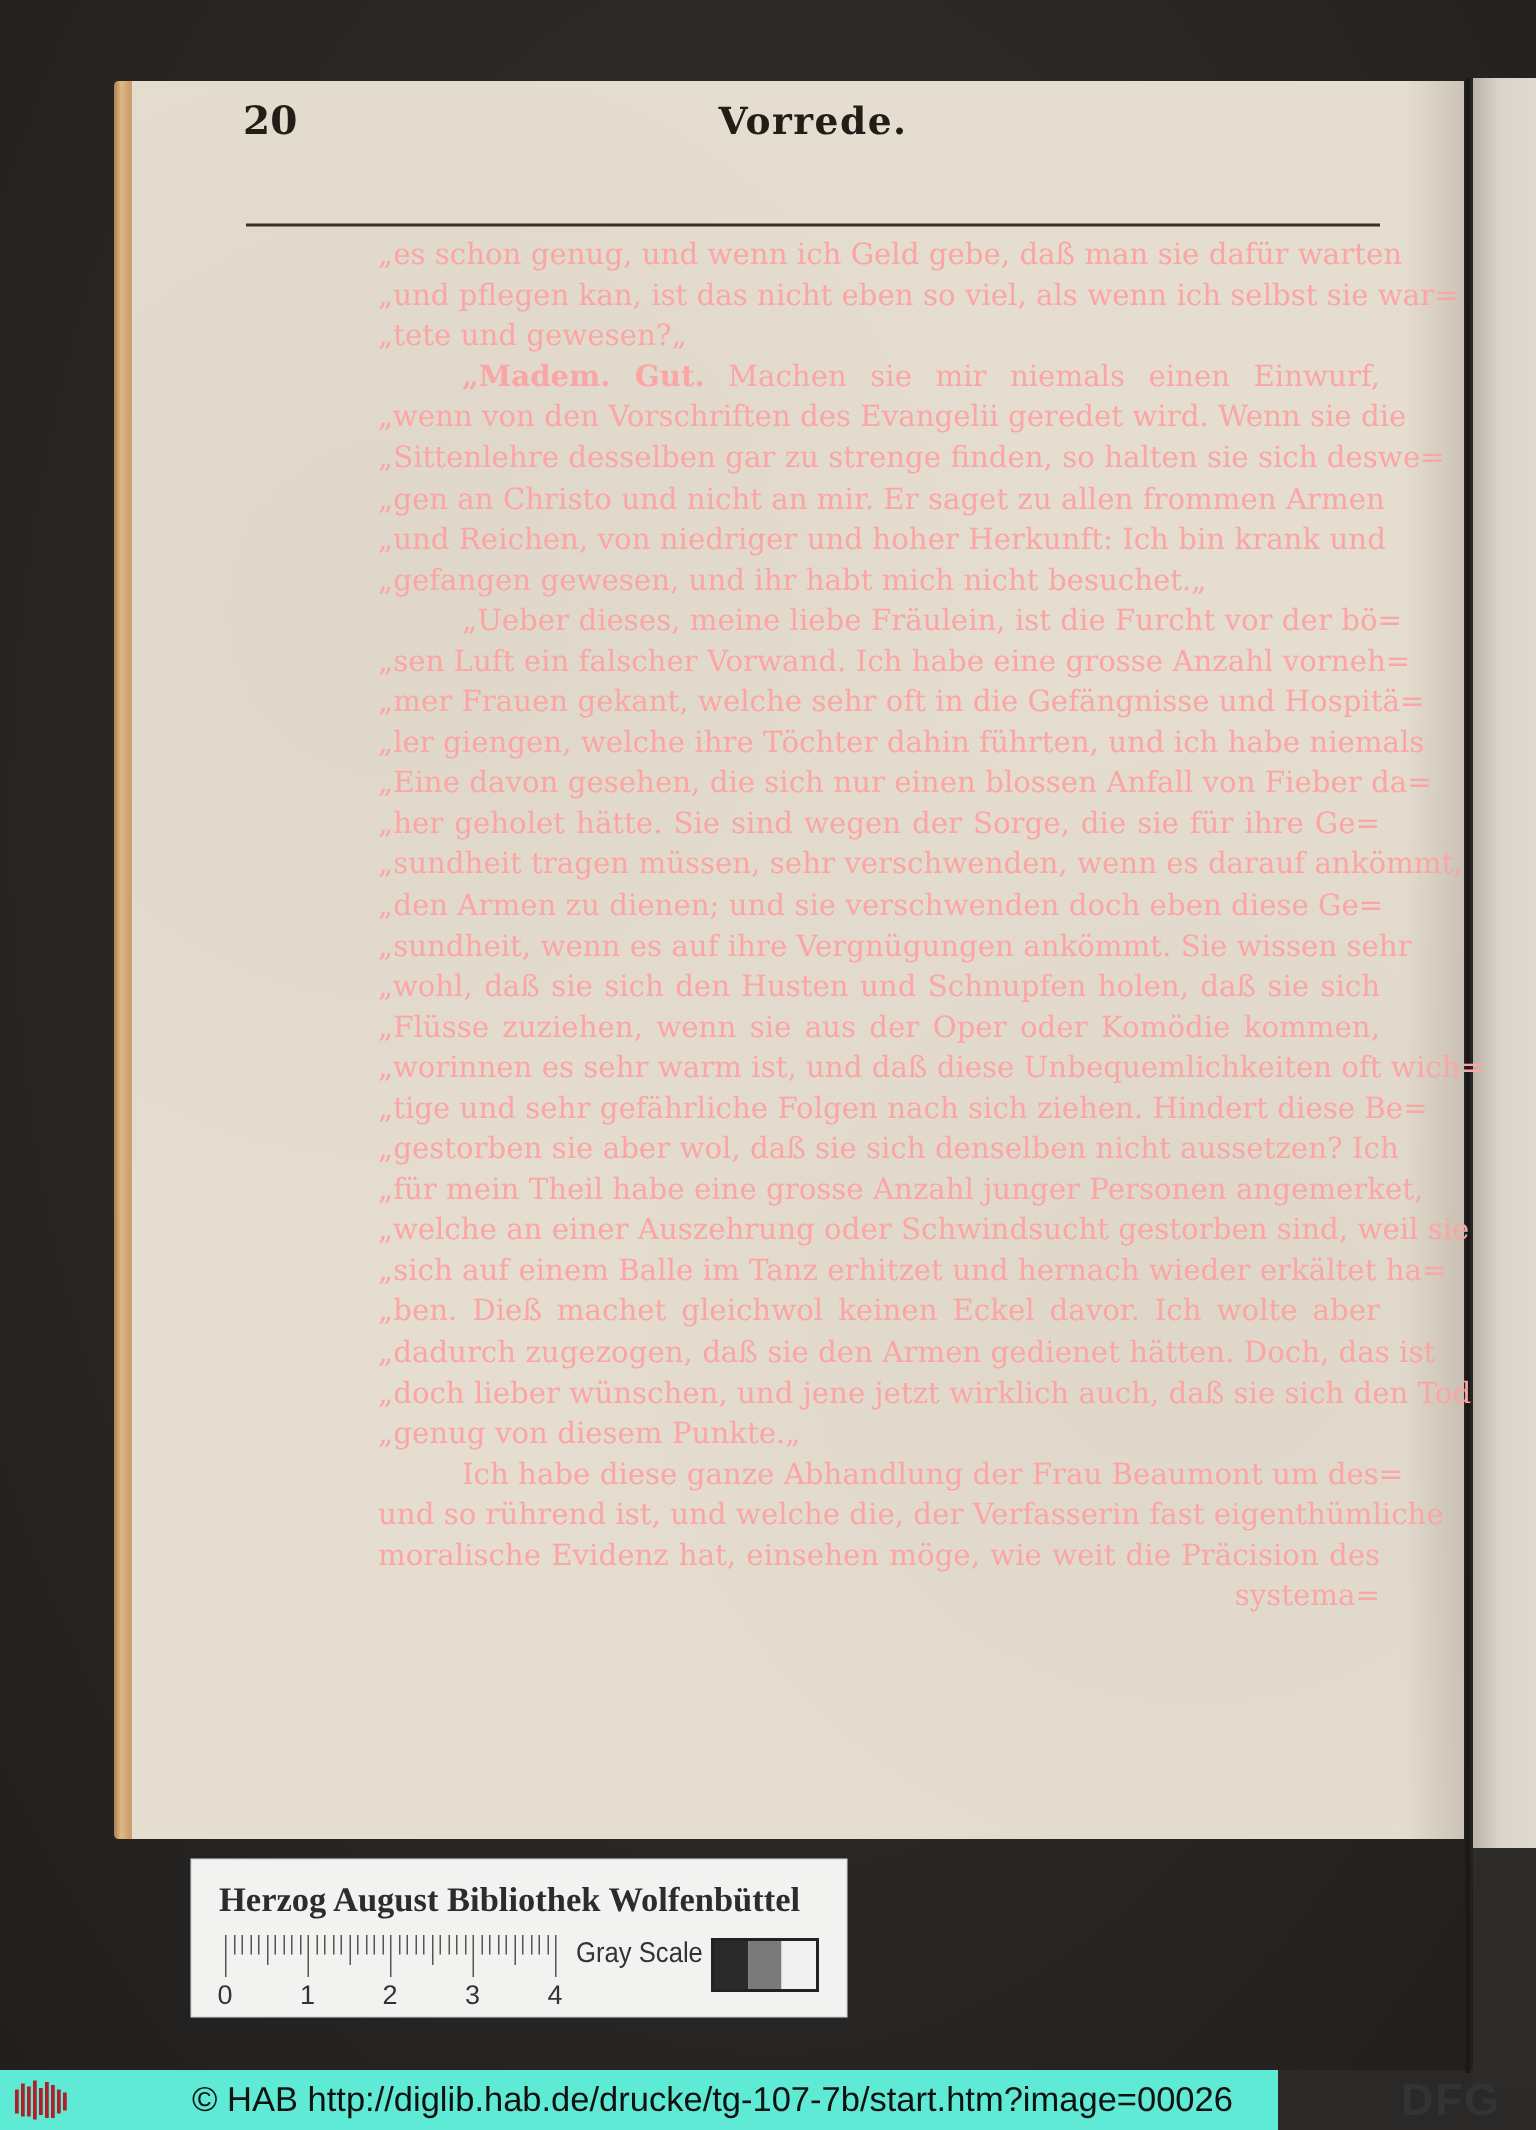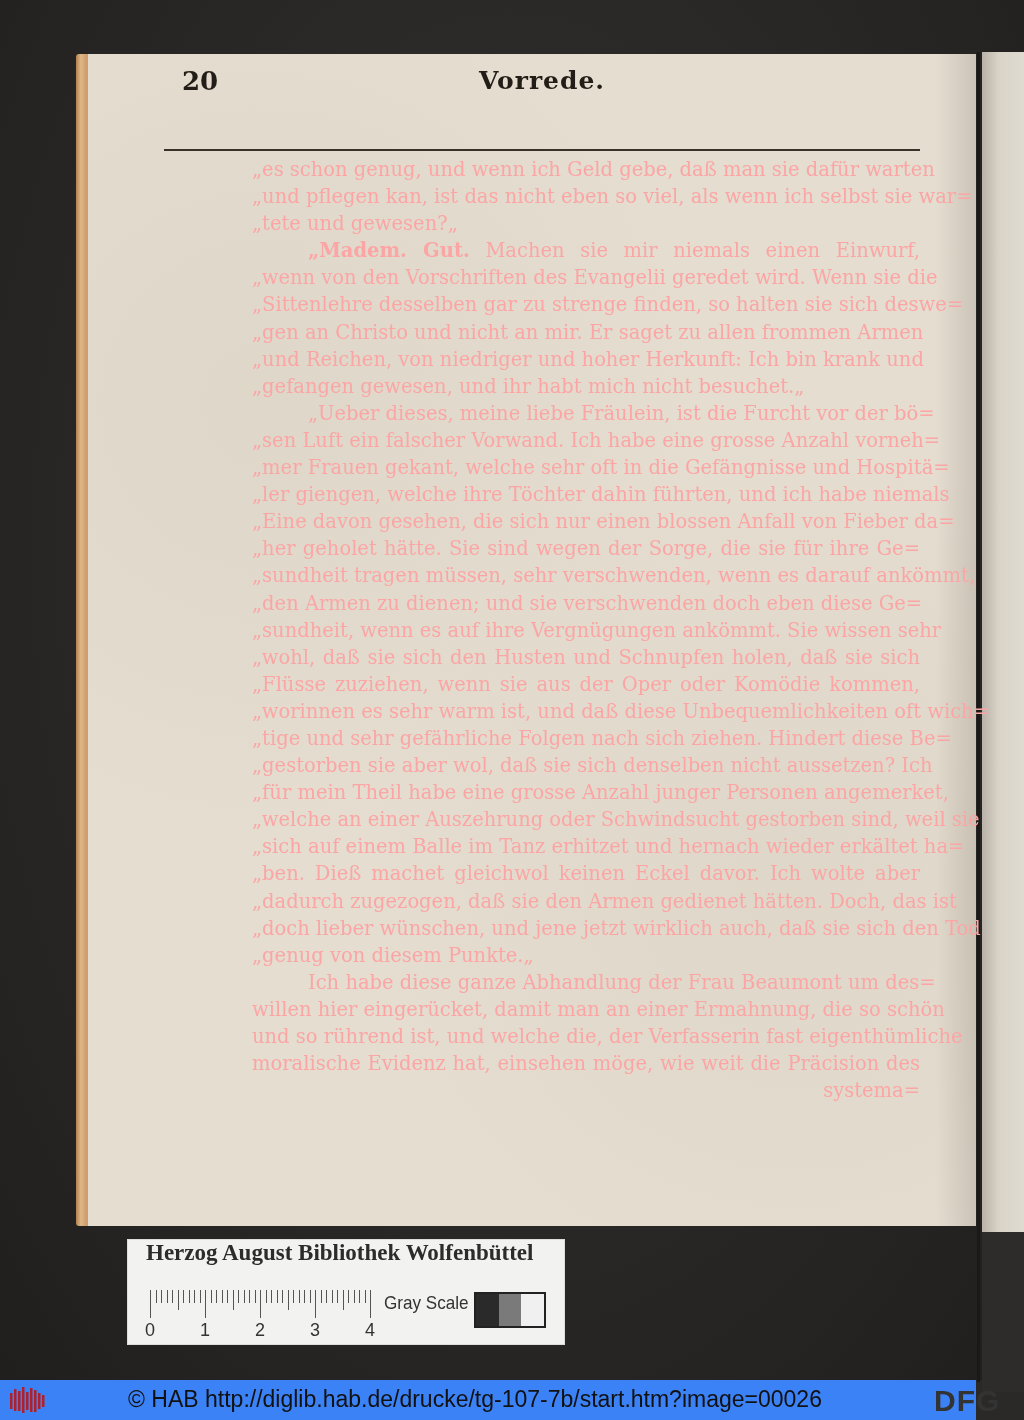--- a/index.html
+++ b/index.html
@@ -39,21 +39,21 @@
   }
   .page::after {
     content: ""; position: absolute; right: 0; top: 0; width: 40px; height: 100%;
     background: linear-gradient(90deg, rgba(0,0,0,0) 0%, rgba(90,80,70,0.18) 100%);
   }
   .running-head {
     position: absolute; left: 162px; top: 66px; width: 760px; height: 34px;
     color: #231d17;
   }
   .page-number {
-    position: absolute; left: 0; top: 0; font-size: 26px; font-weight: bold; margin-left: 20px;
+    position: absolute; left: 0; top: 0; font-size: 26px; font-weight: bold;
   }
   .running-title {
     position: absolute; left: 0; right: 0; top: 0; text-align: center;
     font-size: 25px; font-weight: bold; letter-spacing: 1px;
   }
   .head-rule {
     position: absolute; left: 164px; top: 149px; width: 756px; height: 2px;
     background: #3a3028;
   }
   .text-block {
@@ -65,43 +65,43 @@
   .line.indent { padding-left: 56px; }
   .line.right { text-align: right; text-align-last: right; }
   .line strong { font-weight: bold; }
 
   
   .scale-card {
     position: absolute; left: 128px; top: 1240px; width: 436px; height: 104px;
     background: #f2f2f0; box-shadow: 0 0 0 1px #ddd;
   }
   .scale-title {
-    position: absolute; left: 18px; top: 0; font-family: "Liberation Serif", serif;
+    position: absolute; left: 18px; top: 14px; font-family: "Liberation Serif", serif;
     font-weight: bold; font-size: 23px; color: #2c2c2c; white-space: nowrap;
   }
   .ruler { position: absolute; left: 22px; top: 50px; width: 220px; height: 50px; }
   .tick { position: absolute; top: 0; width: 1px; background: #555; }
   .ruler-num {
     position: absolute; top: 30px; font-family: "Liberation Sans", sans-serif;
     font-size: 18px; color: #333; transform: translateX(-50%);
   }
   .gray-label {
     position: absolute; left: 256px; top: 52px; font-family: "Liberation Sans", sans-serif;
     font-size: 19px; color: #333; transform: scaleX(0.9); transform-origin: left;
   }
   .gray-swatches {
     position: absolute; left: 346px; top: 52px; width: 68px; height: 32px;
     border: 2px solid #222; display: flex;
   }
   .swatch { flex: 1; }
 
   
   .footer {
-    position: absolute; left: 0; top: 1380px; width: 976px; height: 40px;
-    background: #3b82f6;
+    position: absolute; left: 0; top: 1380px; width: 852px; height: 40px;
+    background: #5eead4;
   }
   .hab-logo { position: absolute; left: 8px; top: 5px; width: 40px; height: 30px; }
   .footer-text {
     position: absolute; left: 128px; top: 6px; font-family: "Liberation Sans", sans-serif;
     font-size: 23px; color: #111; white-space: nowrap;
   }
   .dfg-logo {
     position: absolute; left: 934px; top: 4px; font-family: "Liberation Sans", sans-serif;
     font-weight: bold; font-size: 30px; color: #333; letter-spacing: 1px;
   }
@@ -146,21 +146,20 @@
     <div class="line">„tige und sehr gefährliche Folgen nach sich ziehen.   Hindert diese Be=</div>
     <div class="line">„gestorben sie aber wol, daß sie sich denselben nicht aussetzen?  Ich</div>
     <div class="line">„für mein Theil habe eine grosse Anzahl junger Personen angemerket,</div>
     <div class="line">„welche an einer Auszehrung oder Schwindsucht gestorben sind, weil sie</div>
     <div class="line">„sich auf einem Balle im Tanz erhitzet und hernach wieder erkältet ha=</div>
     <div class="line">„ben.  Dieß machet gleichwol keinen Eckel davor.  Ich wolte aber</div>
     <div class="line">„dadurch zugezogen, daß sie den Armen gedienet hätten.  Doch, das ist</div>
     <div class="line">„doch lieber wünschen, und jene jetzt wirklich auch, daß sie sich den Tod</div>
     <div class="line last">„genug von diesem Punkte.„</div>
     <div class="line indent">Ich habe diese ganze Abhandlung der Frau Beaumont um des=</div>
-    <div class="line">willen hier eingerücket, damit man an einer Ermahnung, die so schön</div>
     <div class="line">und so rührend ist, und welche die, der Verfasserin fast eigenthümliche</div>
     <div class="line">moralische Evidenz hat, einsehen möge, wie weit die Präcision des</div>
     <div class="line right">systema=</div>
   </div>
 
 <div class="scale-card">
   <div class="scale-title">Herzog August Bibliothek Wolfenbüttel</div>
   <div class="ruler" id="ruler">
       <div class="tick" style="left: 0px; height: 28px;"></div>
       <div class="tick" style="left: 5.5px; height: 13px;"></div>

